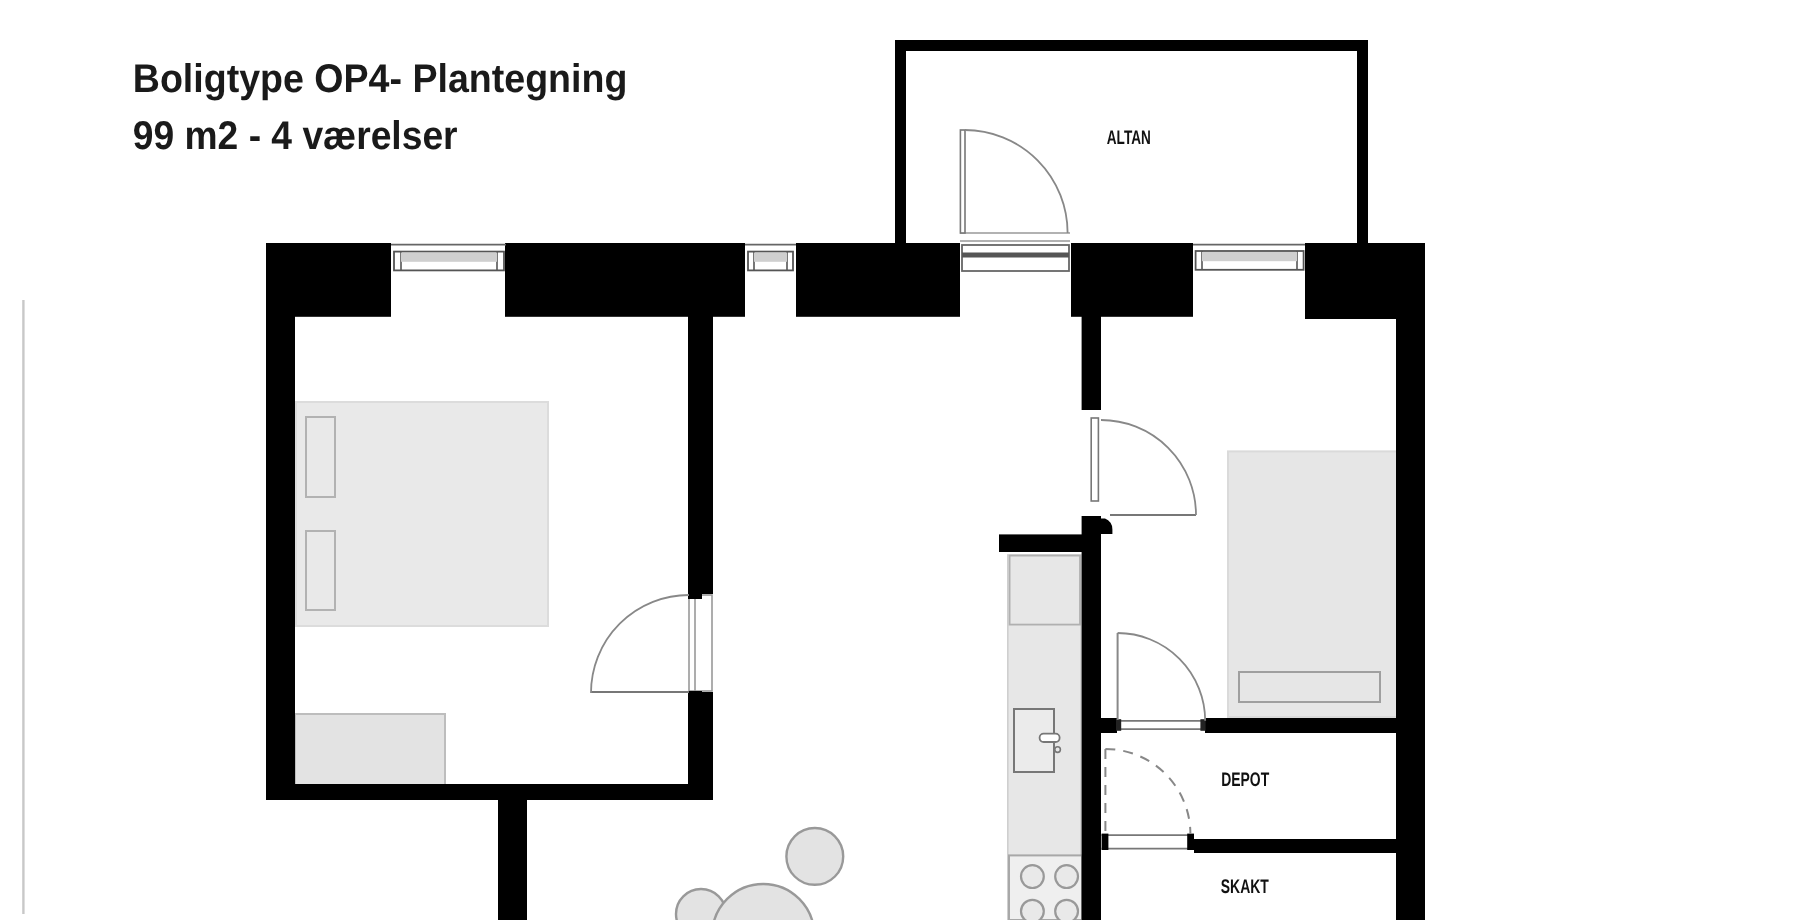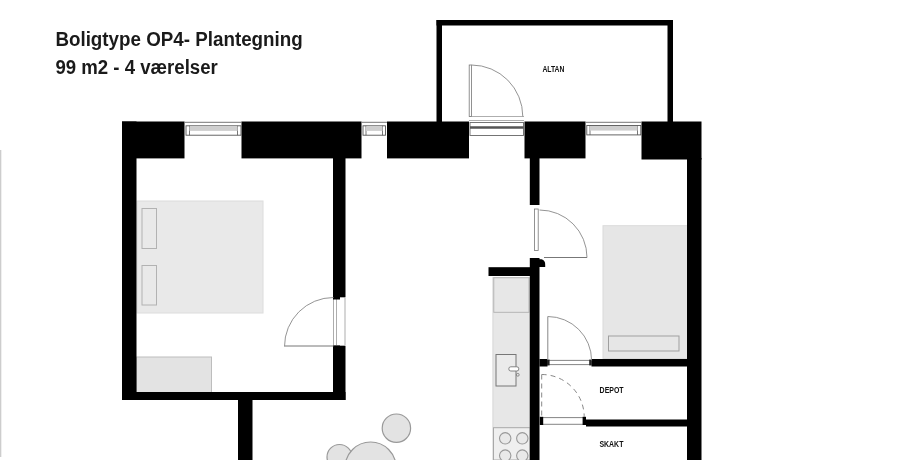--- a/index.html
+++ b/index.html
@@ -1,17 +1,17 @@
 <!DOCTYPE html>
 <html><head>
 <meta charset="utf-8">
 <style>
   html,body{margin:0;padding:0;background:#fff;}
   .page{position:relative;width:757px;height:460px;background:#ffffff;overflow:hidden;
-        font-family:"Liberation Sans", sans-serif;}
+        font-family:"Liberation Sans", sans-serif;margin-left:11px;}
   svg text{font-family:"Liberation Sans", sans-serif;}
 </style>
 </head>
 <body>
 <div class="page">
 <svg width="905" height="460" viewBox="0 0 905 460">
 
 <rect x="0" y="0" width="905" height="460" fill="#ffffff"></rect>
 
 <line x1="0.7" y1="150" x2="0.7" y2="457" stroke="#c8c8c8" stroke-width="1.2"></line>

